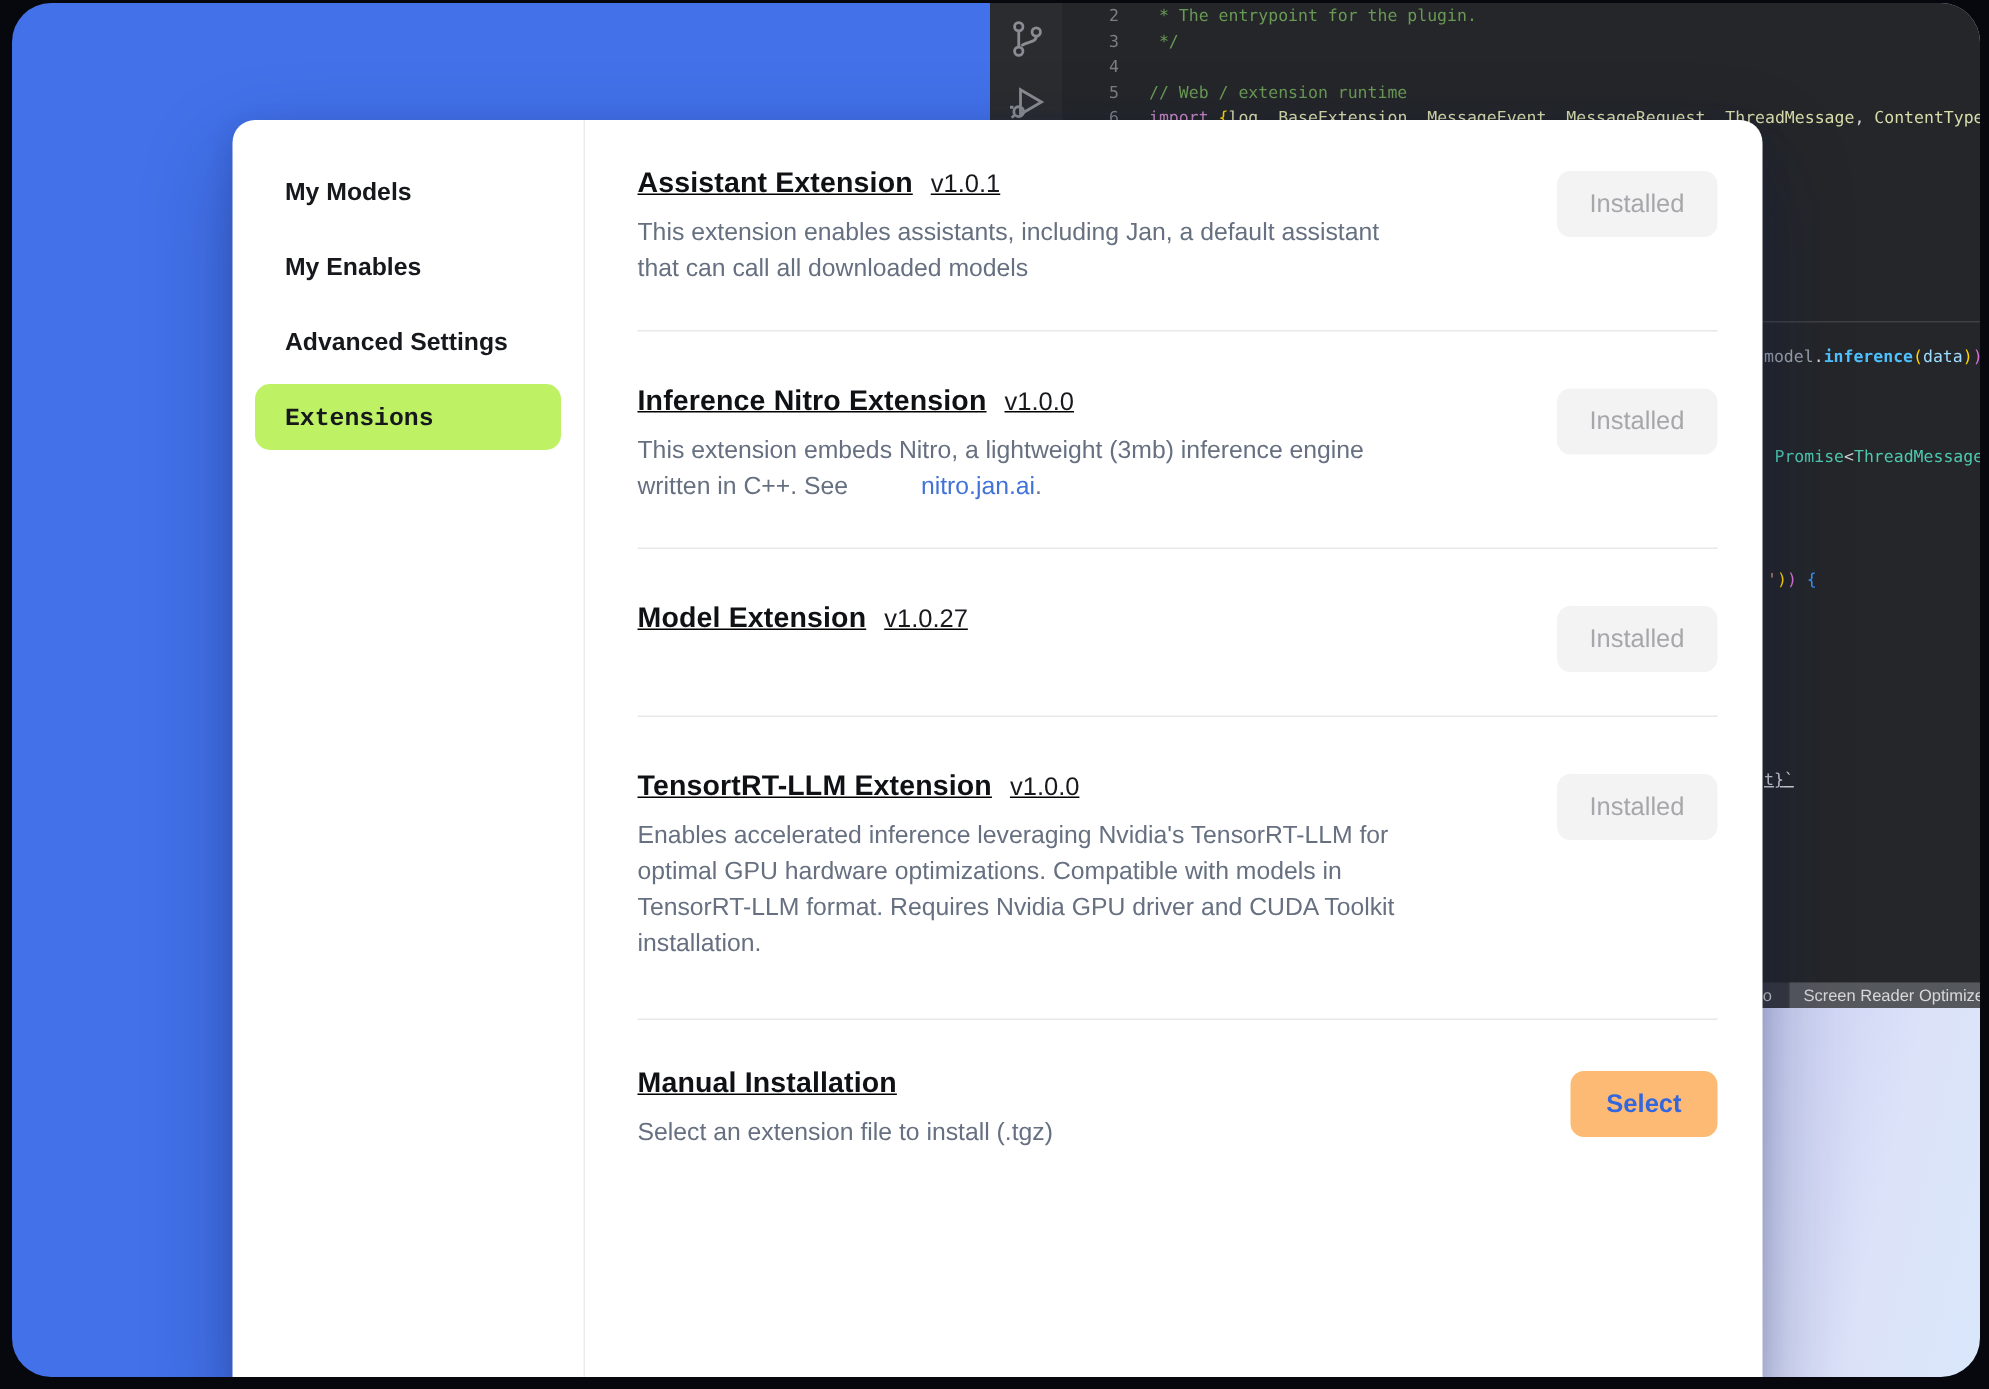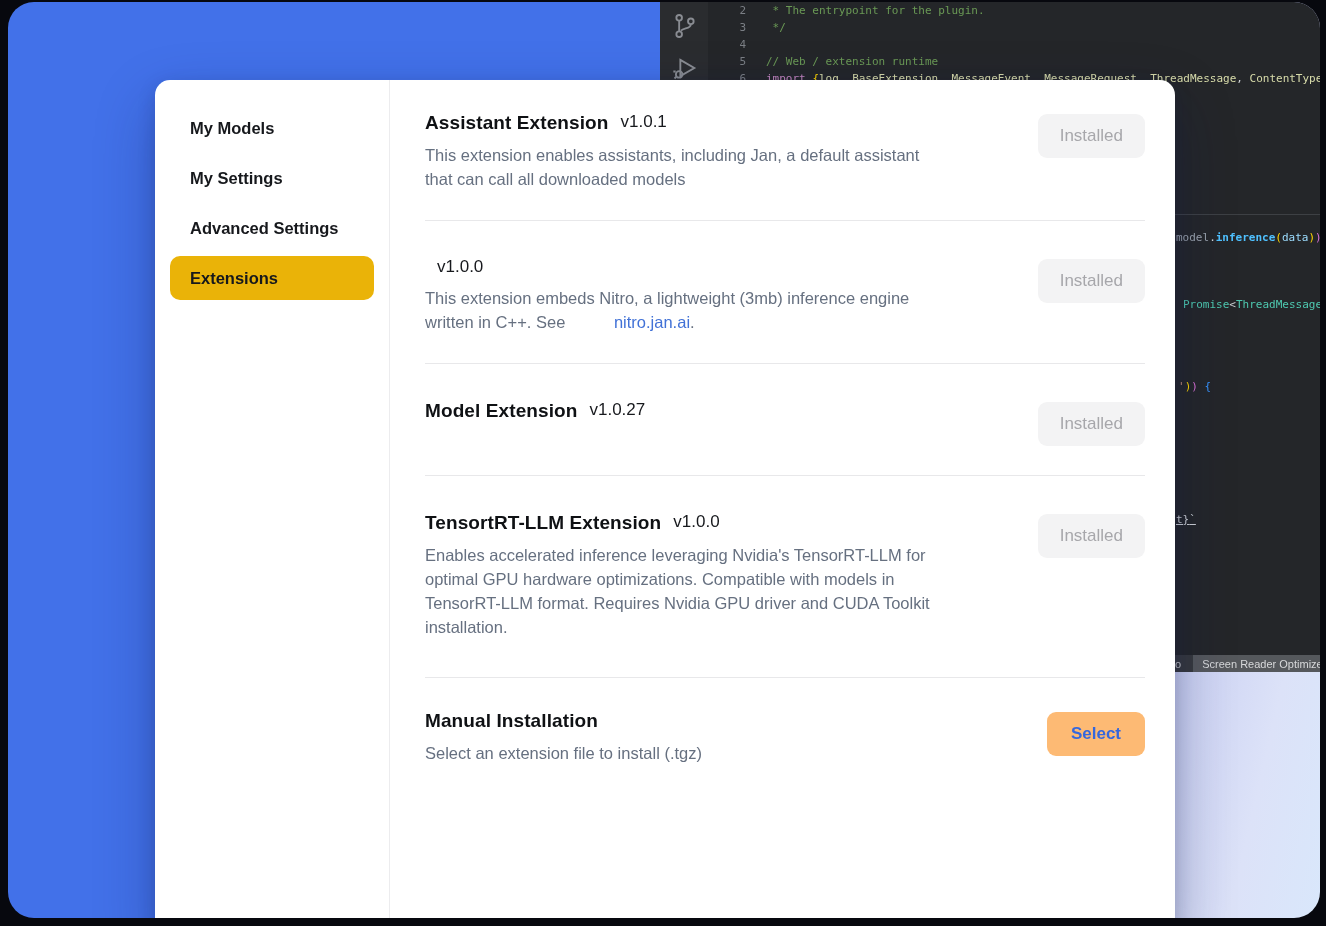--- a/index.html
+++ b/index.html
@@ -26,28 +26,28 @@
              font-size:11px;display:flex;align-items:center;}
   .sb-left{margin-left:509px;}
   .sb-seg{margin-left:12px;background:#55585c;color:#d7d8da;height:17px;display:flex;align-items:center;
           padding:0 9px;white-space:nowrap;}
   
   .modal{position:absolute;left:147px;top:78px;width:1020px;height:857px;background:#ffffff;border-radius:15px;
          box-shadow:0 24px 60px rgba(18,28,80,.30),0 6px 18px rgba(18,28,80,.18);display:flex;overflow:hidden;}
   .side{width:235px;border-right:1px solid #ececee;padding:26px 15px 0 15px;box-sizing:border-box;flex:none;}
   .side-item{height:44px;display:flex;align-items:center;padding:0 20px;margin-bottom:6px;border-radius:10px;
              font-size:16.5px;font-weight:bold;color:#16181c;cursor:pointer;}
-  .side-item.active{background:#eab308;}
+  .side-item.active{background:#bef264;font-family:Liberation Mono, monospace;}
   .content{flex:1;padding:30px 30px 0 35px;box-sizing:border-box;overflow:hidden;}
   .ext-row{display:flex;align-items:flex-start;padding-top:36px;padding-bottom:29px;border-bottom:1px solid #e8e8ea;}
   .ext-row.first{padding-top:2px;}
   .ext-row.tall{padding-bottom:38px;}
   .ext-row.last{border-bottom:none;padding-top:32px;}
   .ext-text{flex:1;min-width:0;padding-right:30px;}
-  .ext-head{display:flex;align-items:flex-start;margin-bottom:9px;}
+  .ext-head{display:flex;align-items:center;margin-bottom:9px;text-decoration:underline;}
   .ext-title{font-size:19px;font-weight:bold;color:#0f1114;letter-spacing:.1px;}
   .ext-ver{font-size:17px;color:#17191d;margin-left:12px;}
   .ext-desc{font-size:16.5px;line-height:24px;color:#667080;}
   .ext-desc a{color:#4272d7;text-decoration:none;cursor:pointer;margin-left:44px;}
   .btn{flex:none;height:44px;border-radius:9px;display:flex;align-items:center;justify-content:center;
        font-size:17px;margin-top:2px;cursor:default;}
   .btn.installed{background:#f3f3f4;color:#a7a7ab;padding:0 22px;}
   .btn.select{background:#fdba74;color:#3467de;font-weight:bold;padding:0 24px;cursor:pointer;}
 </style>
 </head>
@@ -87,21 +87,21 @@
         <span class="sb-seg">Screen Reader Optimize</span>
       </div>
     </div>
 
     <div class="modal">
       <div class="side">
           <div class="side-item">
             <span>My Models</span>
           </div>
           <div class="side-item">
-            <span>My Settings</span>
+            <span>My Enables</span>
           </div>
           <div class="side-item">
             <span>Advanced Settings</span>
           </div>
           <div class="side-item active">
             <span>Extensions</span>
           </div>
         </div>
       <div class="content">
           <div class="ext-row first">
@@ -113,20 +113,21 @@
               <div class="ext-desc">
                 <div>This extension enables assistants, including Jan, a default assistant</div>
                 <div>that can call all downloaded models</div>
               </div>
             </div>
             <div class="btn installed">Installed</div>
           </div>
           <div class="ext-row">
             <div class="ext-text">
               <div class="ext-head">
+                <span class="ext-title">Inference Nitro Extension</span>
                 <span class="ext-ver">v1.0.0</span>
               </div>
               <div class="ext-desc">
                 <div>This extension embeds Nitro, a lightweight (3mb) inference engine</div>
                 <div>written in C++. See <a>nitro.jan.ai</a>.</div>
               </div>
             </div>
             <div class="btn installed">Installed</div>
           </div>
           <div class="ext-row">

